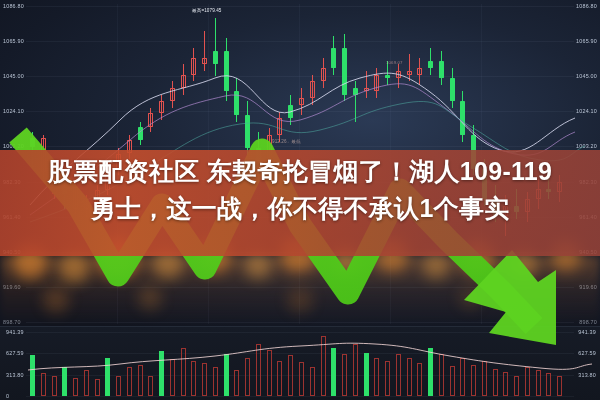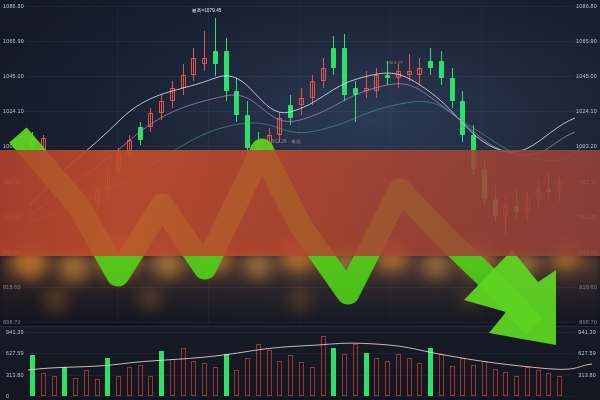--- a/index.html
+++ b/index.html
@@ -443,15 +443,17 @@
       </linearGradient>
     </defs>
     <g>
       <polyline id="arrow-path" points="18,135 78,205 118,275 162,205 205,268 262,150 300,225 348,293 400,190 448,240 500,290 534,326" fill="none" stroke="url(#arrGrad)" stroke-width="23" stroke-linejoin="round" stroke-linecap="butt" opacity=".95"></polyline>
       <polygon id="arrow-head" points="556,345 489,333 506,312 464,300 512,250 538,282 556,270" fill="#5ed321" opacity=".95"></polygon>
     </g>
   </svg>
 
   <div class="banner"></div>
   <div class="banner-title">
+    <span class="l1">股票配资社区 东契奇抡冒烟了！湖人109-119</span>
+    <span class="l2">勇士，这一战，你不得不承认1个事实</span>
   </div>
 
 </div>
 
 </body></html>

